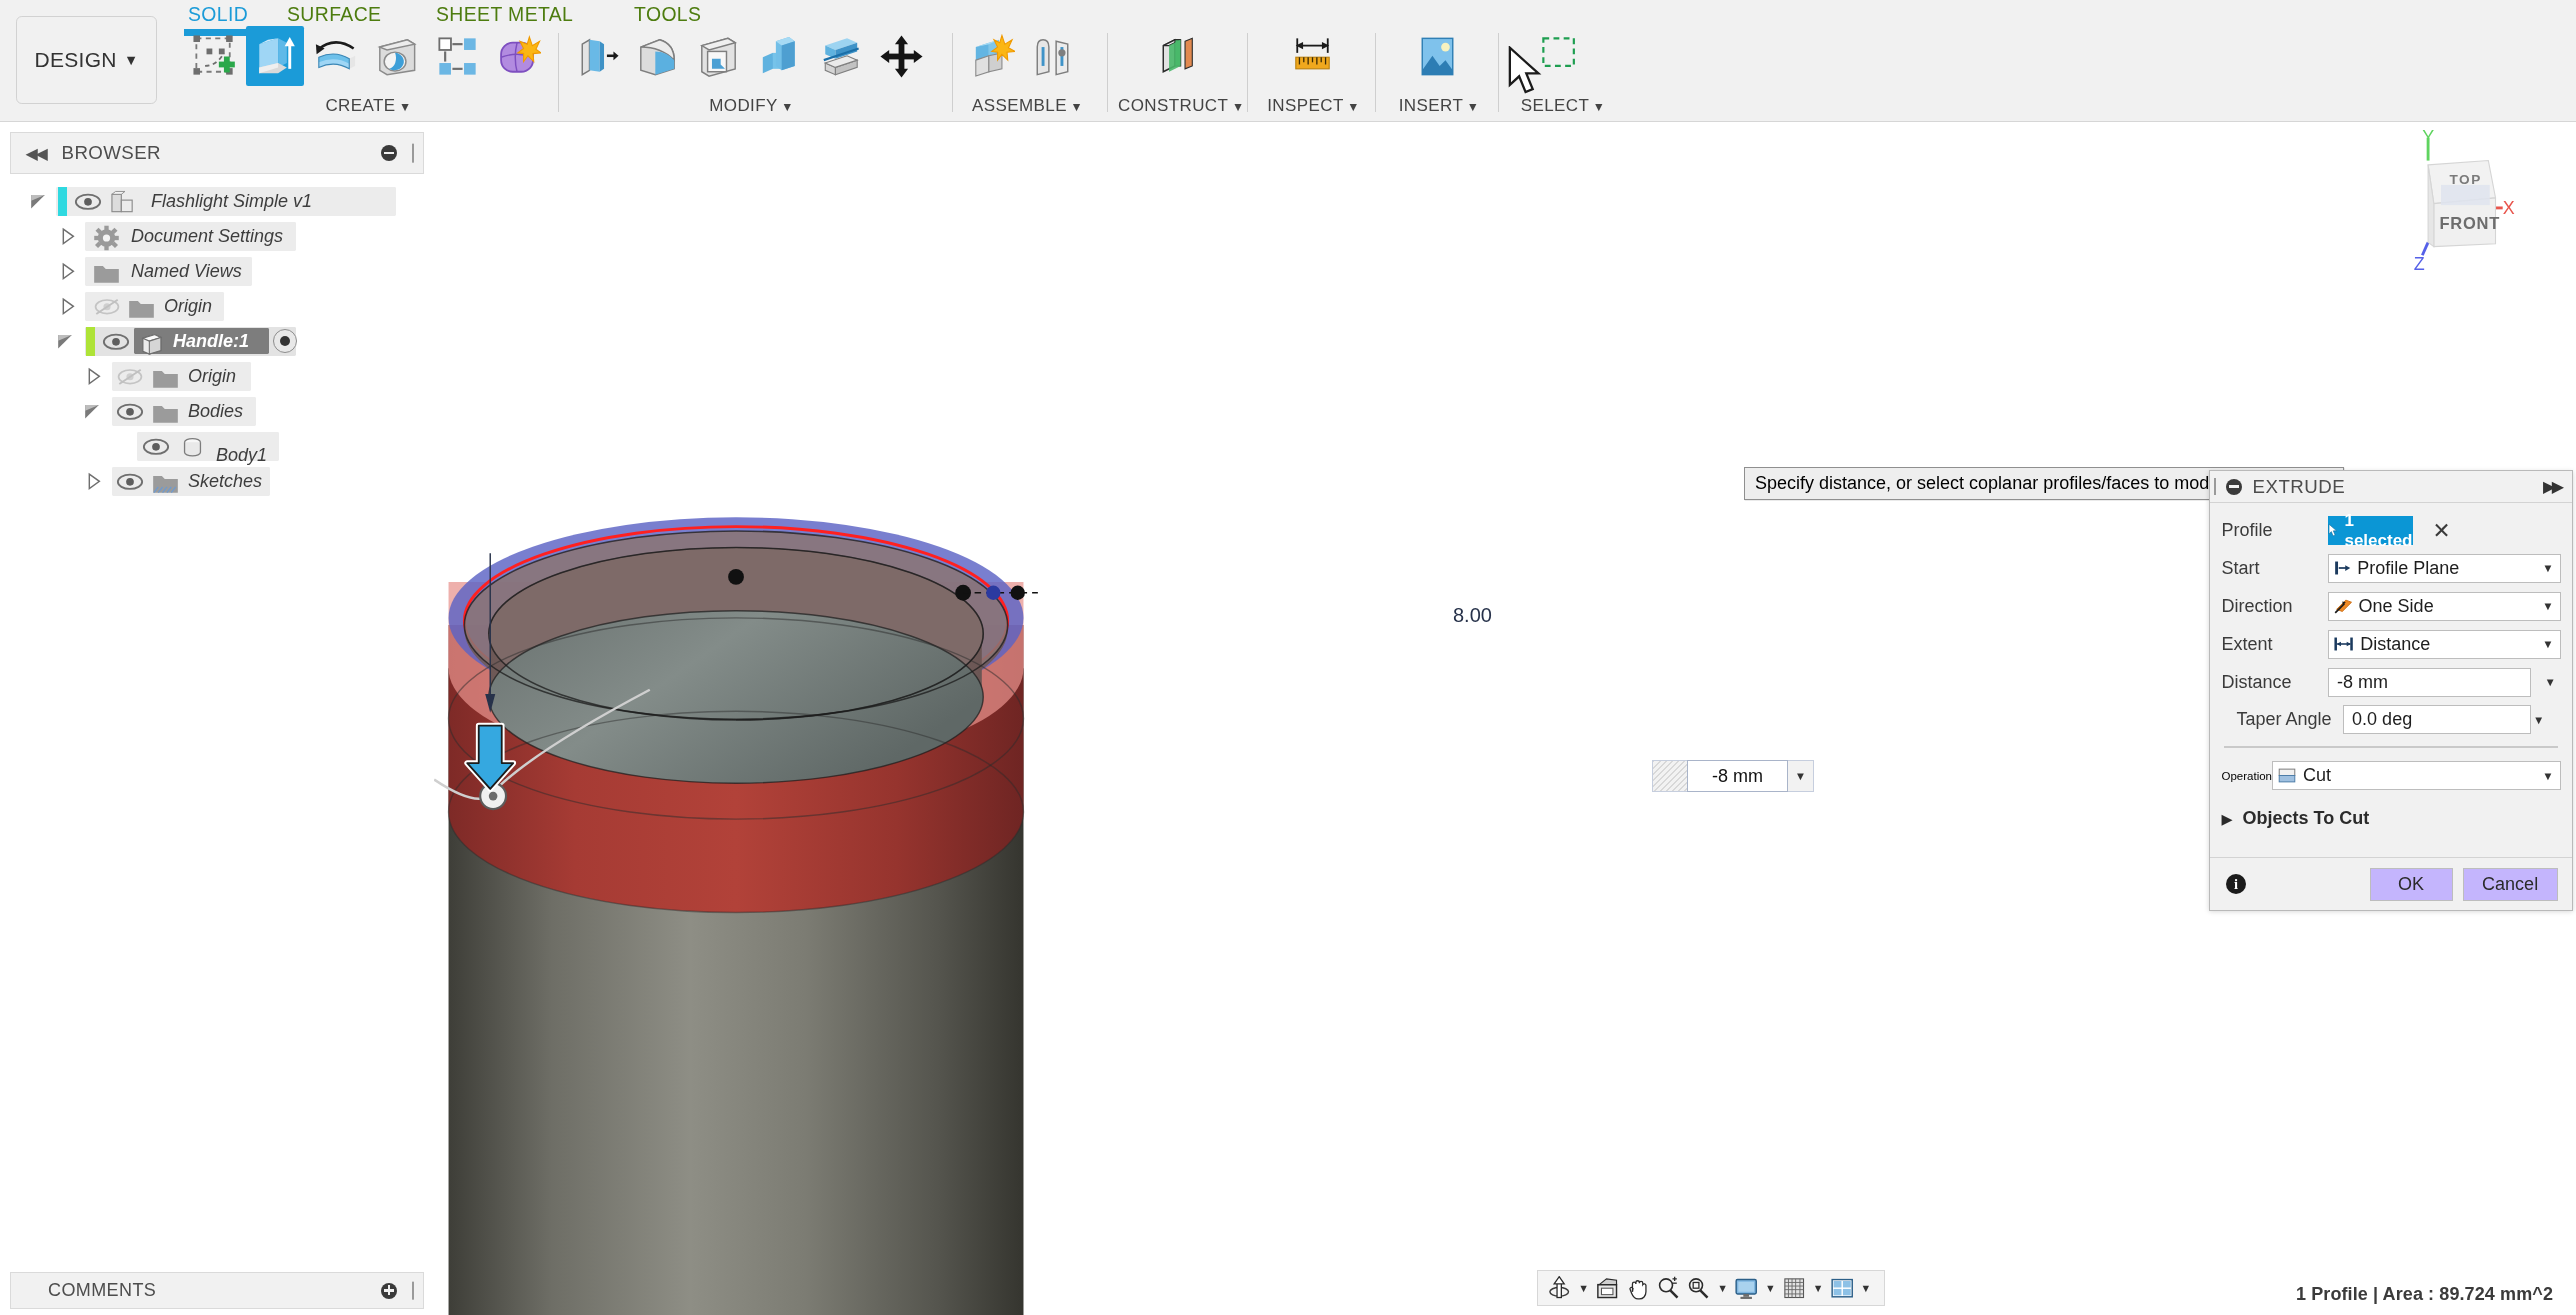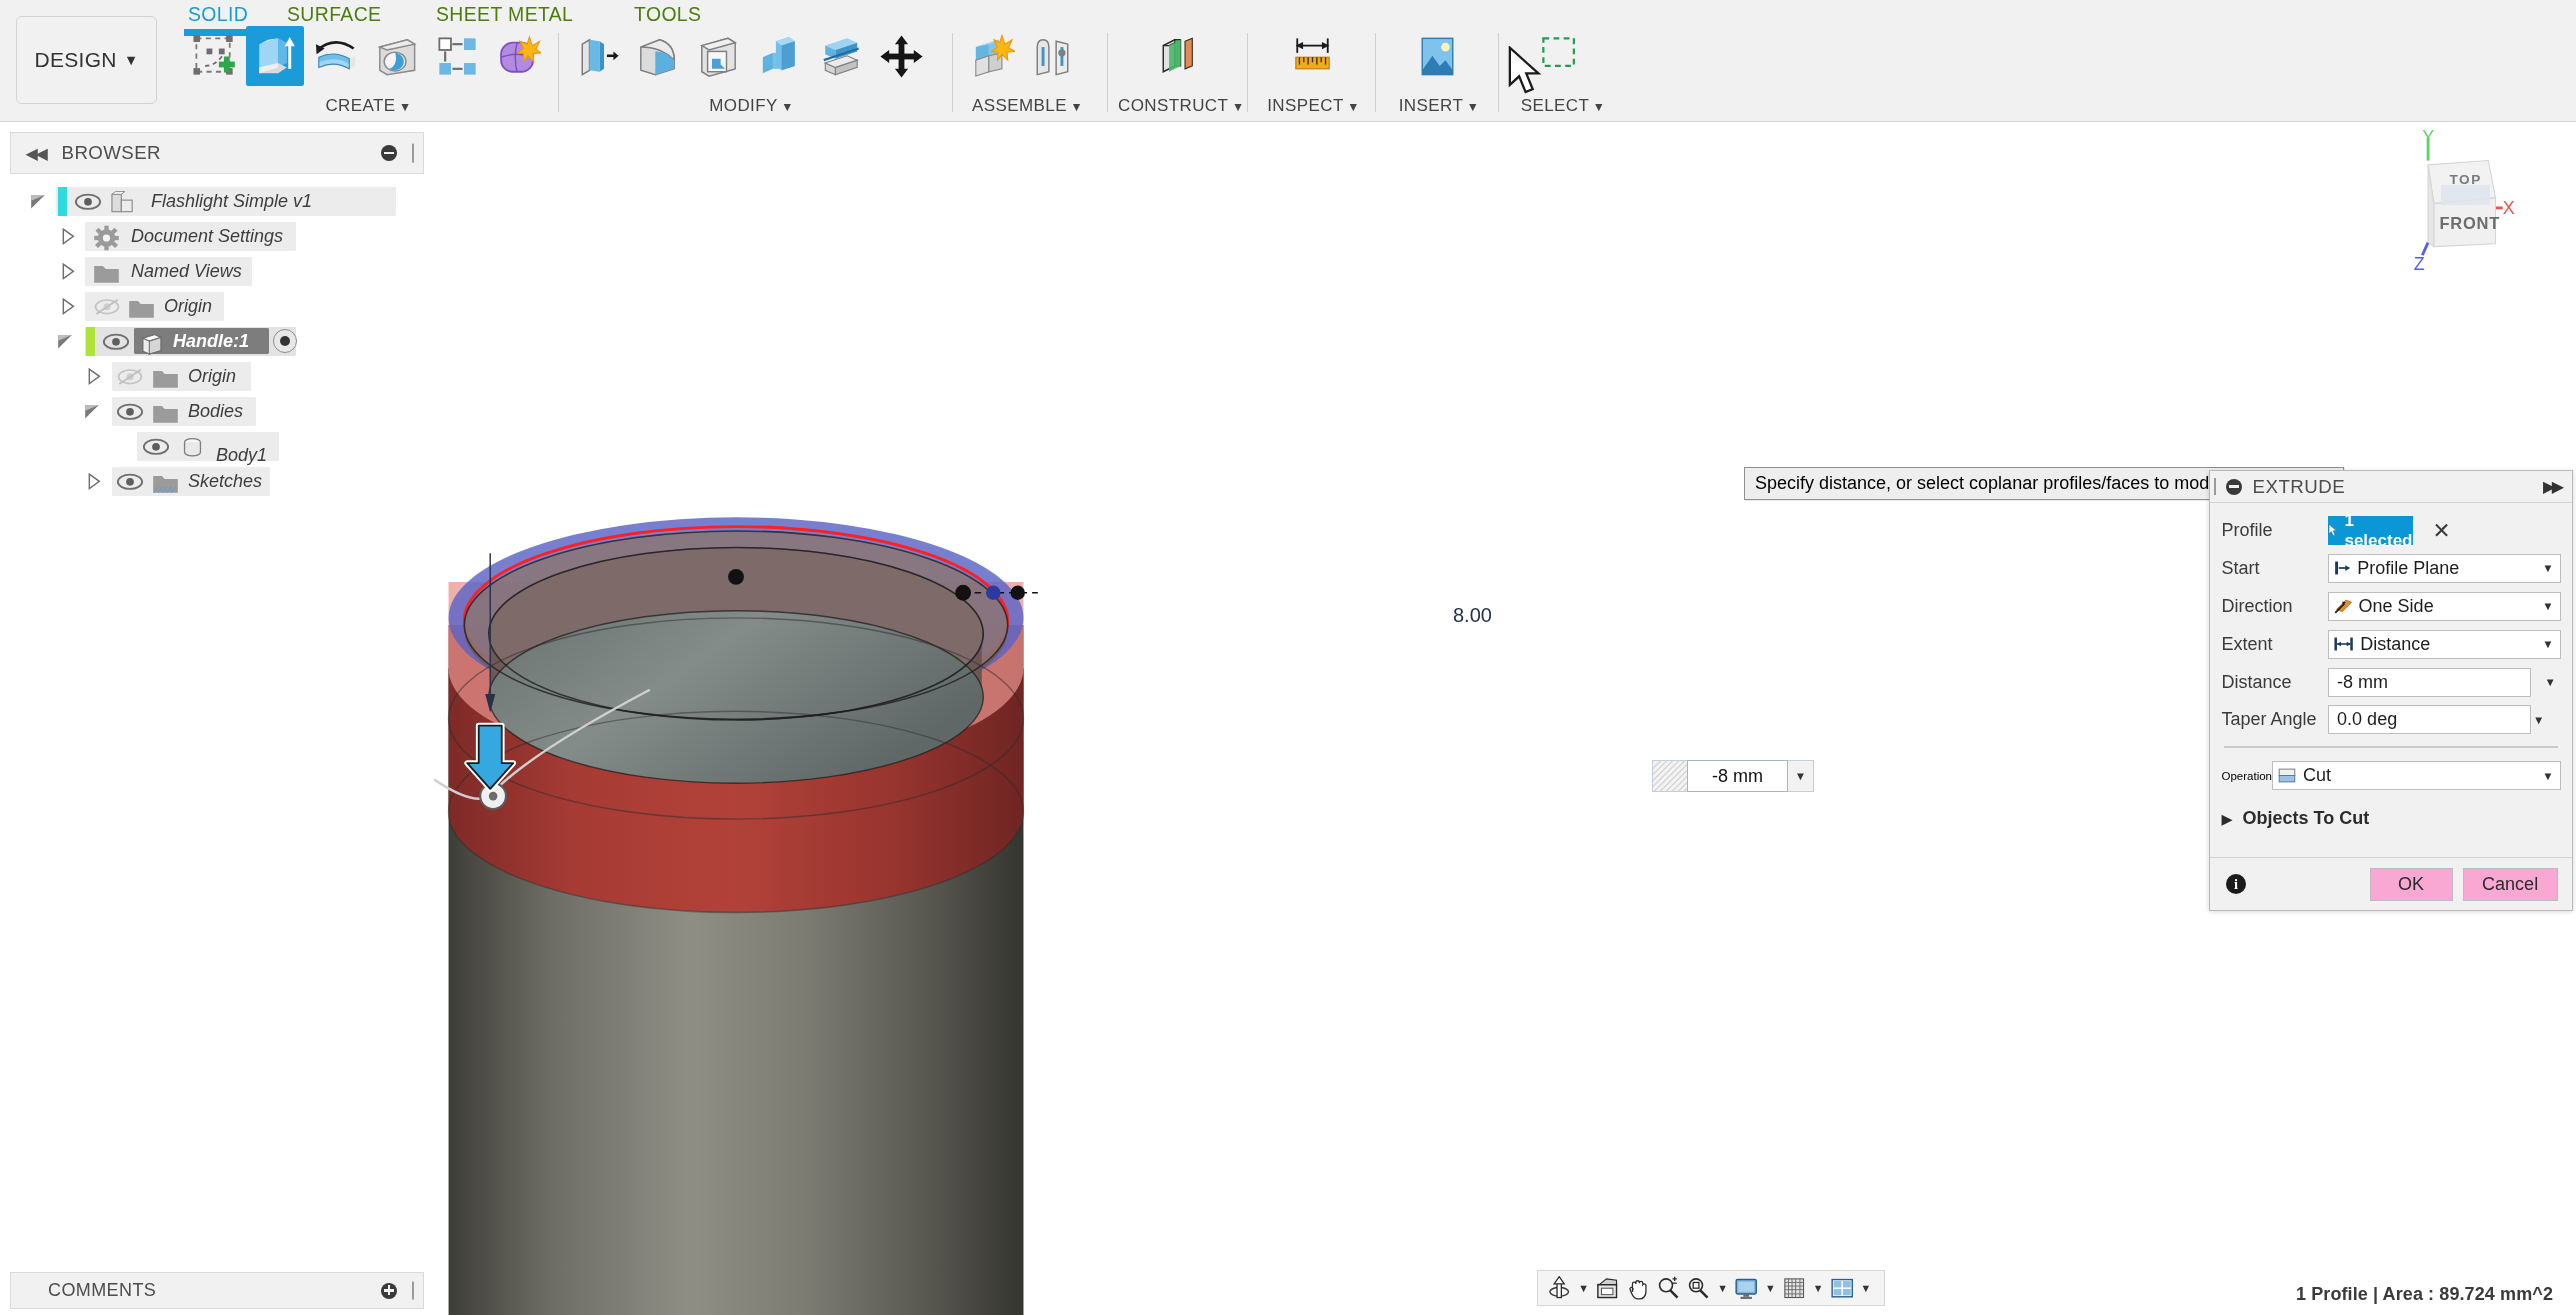--- a/index.html
+++ b/index.html
@@ -180,21 +180,21 @@
   .dlg-divider{height:2.2px;background:#c9c9c9;margin:8.6px 2.9px 10px 2.9px;}
   .oper-row{display:flex;align-items:center;height:35px;}
   .objects-row{display:flex;align-items:center;height:39px;margin-top:5.8px;}
   .tri{font-size:14.4px;color:#2b2b2b;margin-right:10px;}
   .objects-row .t{font-size:18px;color:#2b2b2b;font-weight:bold;}
   .dlg-foot{position:absolute;left:0;right:0;bottom:0;height:53px;border-top:0.7px solid #d3d3d3;
     display:flex;align-items:center;}
   .info-i{margin-left:16px;width:20px;height:20px;border-radius:50%;background:#1b1b1b;
     color:#fff;font-size:14.4px;font-weight:bold;display:flex;align-items:center;justify-content:center;
     font-family:"Liberation Serif",serif;}
-  .foot-btn{height:33px;border:0.7px solid #bdbdbd;background:#f9a8d4;font-size:18px;color:#2b2b2b;
+  .foot-btn{height:33px;border:0.7px solid #bdbdbd;background:#c4b5fd;font-size:18px;color:#2b2b2b;
     display:flex;align-items:center;justify-content:center;}
   #ok-btn{width:83px;margin-left:auto;}
   #cancel-btn{width:95px;margin-left:10px;margin-right:14.4px;}
 </style>
 </head>
 <body>
 
 <div id="app">
 
   <div class="ribbon">
@@ -908,21 +908,21 @@
       </div>
 
       <div class="row">
         <span class="lbl">Distance</span>
         <span class="ctl plain" style="margin-right:30px;">
           <span style="font-size:18px;color:#1e1e1e;">-8 mm</span>
         </span>
         <span style="position:absolute;right:16px;font-size:11.5px;color:#333;">▼</span>
       </div>
 
-      <div class="row" style="position:relative;">
+      <div class="row" style="position:relative;margin-left:15px;">
         <span class="lbl">Taper Angle</span>
         <span class="ctl plain" style="margin-right:30px;">
           <span style="font-size:18px;color:#1e1e1e;">0.0 deg</span>
         </span>
         <span style="position:absolute;right:16px;font-size:11.5px;color:#333;">▼</span>
       </div>
 
       <div class="dlg-divider"></div>
 
       <div class="oper-row">

